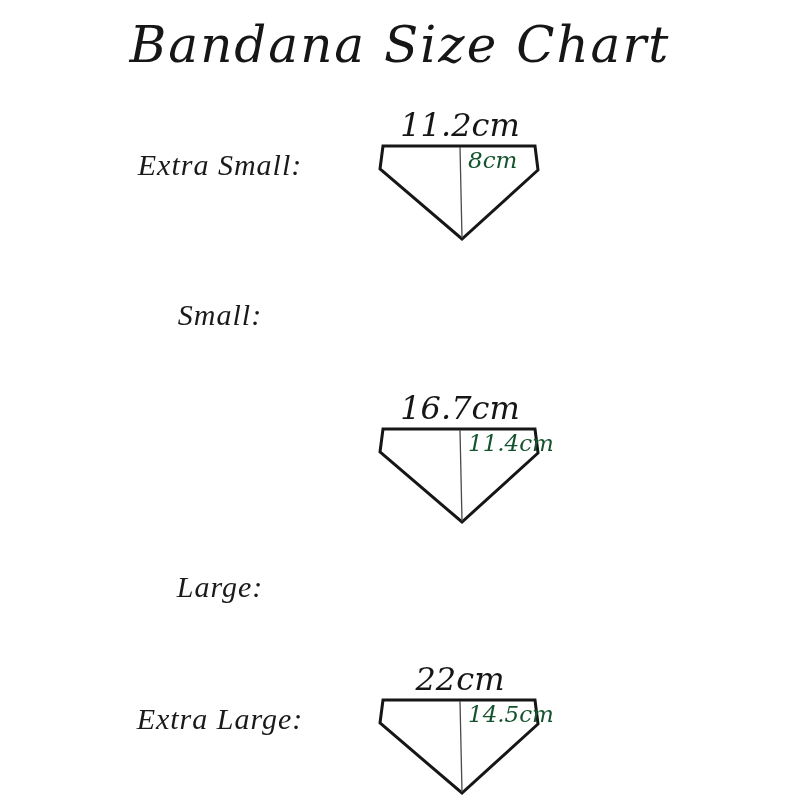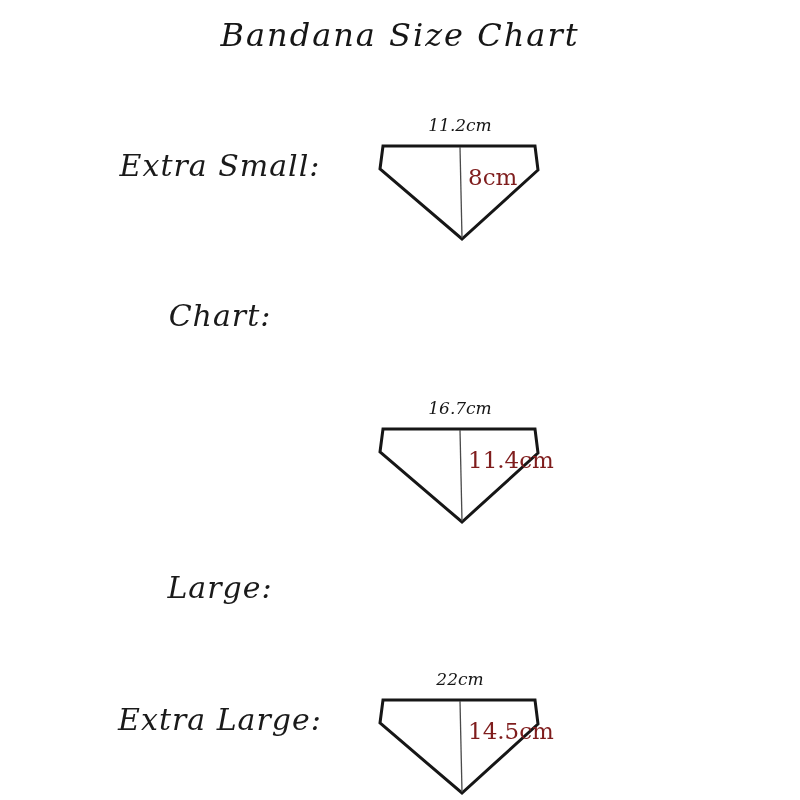--- a/index.html
+++ b/index.html
@@ -15,21 +15,21 @@
     overflow: hidden;
     font-family: "DejaVu Serif", serif;
     color: #161616;
   }
   #title {
     position: absolute;
     top: 16px;
     left: 0;
     width: 100%;
     text-align: center;
-    font-size: 32px;
+    font-size: 50px;
     font-style: italic;
     letter-spacing: 2px;
     color: #161616;
   }
   .size-row {
     position: absolute;
     left: 0;
     width: 800px;
     height: 150px;
   }
@@ -43,35 +43,36 @@
     position: absolute;
     left: 40px;
     top: 38px;
     width: 360px;
     text-align: center;
     font-size: 30px;
     font-style: italic;
     letter-spacing: 1px;
     color: #1a1a1a;
     white-space: nowrap;
+    font-family: Liberation Serif, serif;
   }
   .figure {
     position: absolute;
     left: 378px;
     top: 0;
     width: 164px;
     height: 140px;
   }
   .width-label {
     position: absolute;
     top: 0;
     left: 0;
     width: 100%;
     text-align: center;
-    font-size: 17px;
+    font-size: 32px;
     font-style: italic;
     color: #161616;
     white-space: nowrap;
     line-height: 30px;
   }
   .bandana-svg {
     position: absolute;
     top: 32px;
     left: 0;
     display: block;
@@ -84,24 +85,24 @@
   }
   .bandana-center-line {
     stroke: #4a4a4a;
     stroke-width: 1.3;
   }
   .height-label {
     position: absolute;
     left: 90px;
     top: 36px;
     font-size: 23px;
-    color: #7f1d1d;
+    font-style: italic;
+    color: #14532d;
     white-space: nowrap;
     line-height: 28px;
-    margin-top: 17px;
   }
 </style>
 </head>
 <body>
 
 <div id="page">
 
   <div id="title">Bandana Size Chart</div>
 
   <div id="rows">
@@ -112,21 +113,21 @@
         <div class="width-label">11.2cm</div>
         <svg class="bandana-svg" width="164" height="100" viewBox="0 0 164 100" aria-hidden="true">
           <polygon class="bandana-outline" points="5,4 157,4 160,28 84,97 2,27"></polygon>
           <line class="bandana-center-line" x1="82" y1="5" x2="84" y2="96"></line>
         </svg>
         <div class="height-label">8cm</div>
       </div>
     </div>
 
     <div class="size-row">
-      <div class="size-label">Chart:</div>
+      <div class="size-label">Small:</div>
     </div>
 
     <div class="size-row">
       <div class="figure">
         <div class="width-label">16.7cm</div>
         <svg class="bandana-svg" width="164" height="100" viewBox="0 0 164 100" aria-hidden="true">
           <polygon class="bandana-outline" points="5,4 157,4 160,28 84,97 2,27"></polygon>
           <line class="bandana-center-line" x1="82" y1="5" x2="84" y2="96"></line>
         </svg>
         <div class="height-label">11.4cm</div>

